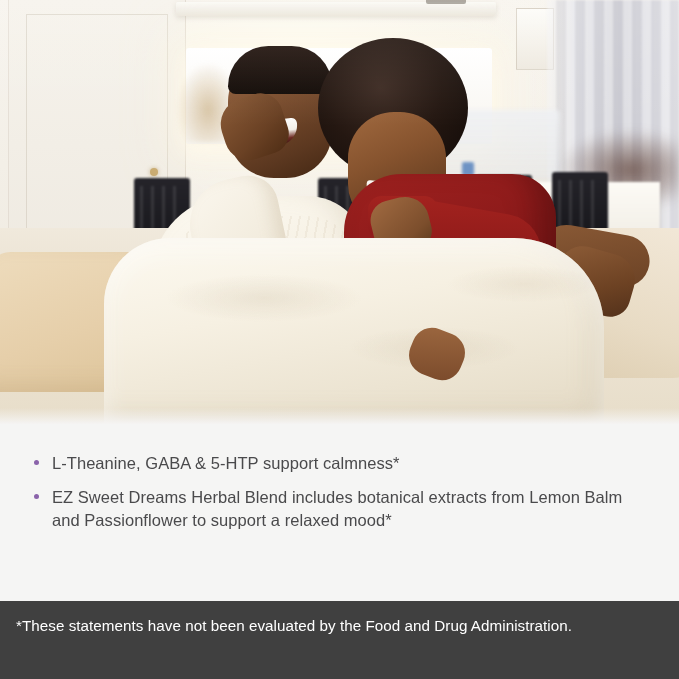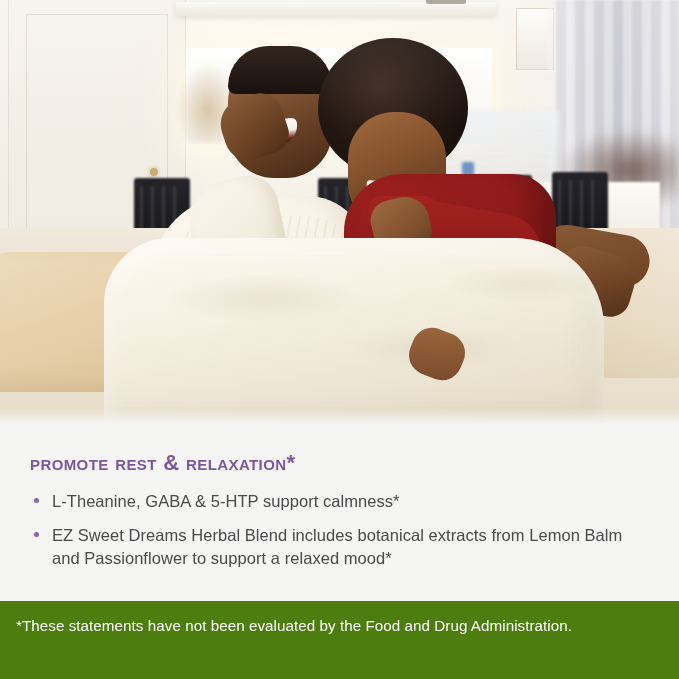--- a/index.html
+++ b/index.html
@@ -314,21 +314,21 @@
     border-radius: 50%;
     background: #8a63aa;
   }
 
   
   .footer {
     position: absolute;
     left: 0; top: 601px;
     width: 679px;
     height: 78px;
-    background: #4d7c0f;
+    background: #404040;
     box-sizing: border-box;
     padding: 14px 14px 0 16px;
     color: #ffffff;
   }
   .footer-line {
     font-size: 15.2px;
     line-height: 1.42;
     letter-spacing: .05px;
     white-space: nowrap;
   }
@@ -384,21 +384,20 @@
 
       <div class="blanket"></div>
       <div class="woman-hand2"></div>
 
       <div class="hero-soften"></div>
       <div class="hero-bottom-fade"></div>
     </div>
   </div>
 
   <div class="content">
-    <h2 class="headline">Promote Rest &amp; Relaxation*</h2>
 
     <ul class="bullets">
       <li class="bullet">
         <span class="dot"></span>
         <span>L-Theanine, GABA &amp; 5-HTP support calmness*</span>
       </li>
       <li class="bullet">
         <span class="dot"></span>
         <span>EZ Sweet Dreams Herbal Blend includes botanical extracts from Lemon Balm and Passionflower to support a relaxed mood*</span>
       </li>

